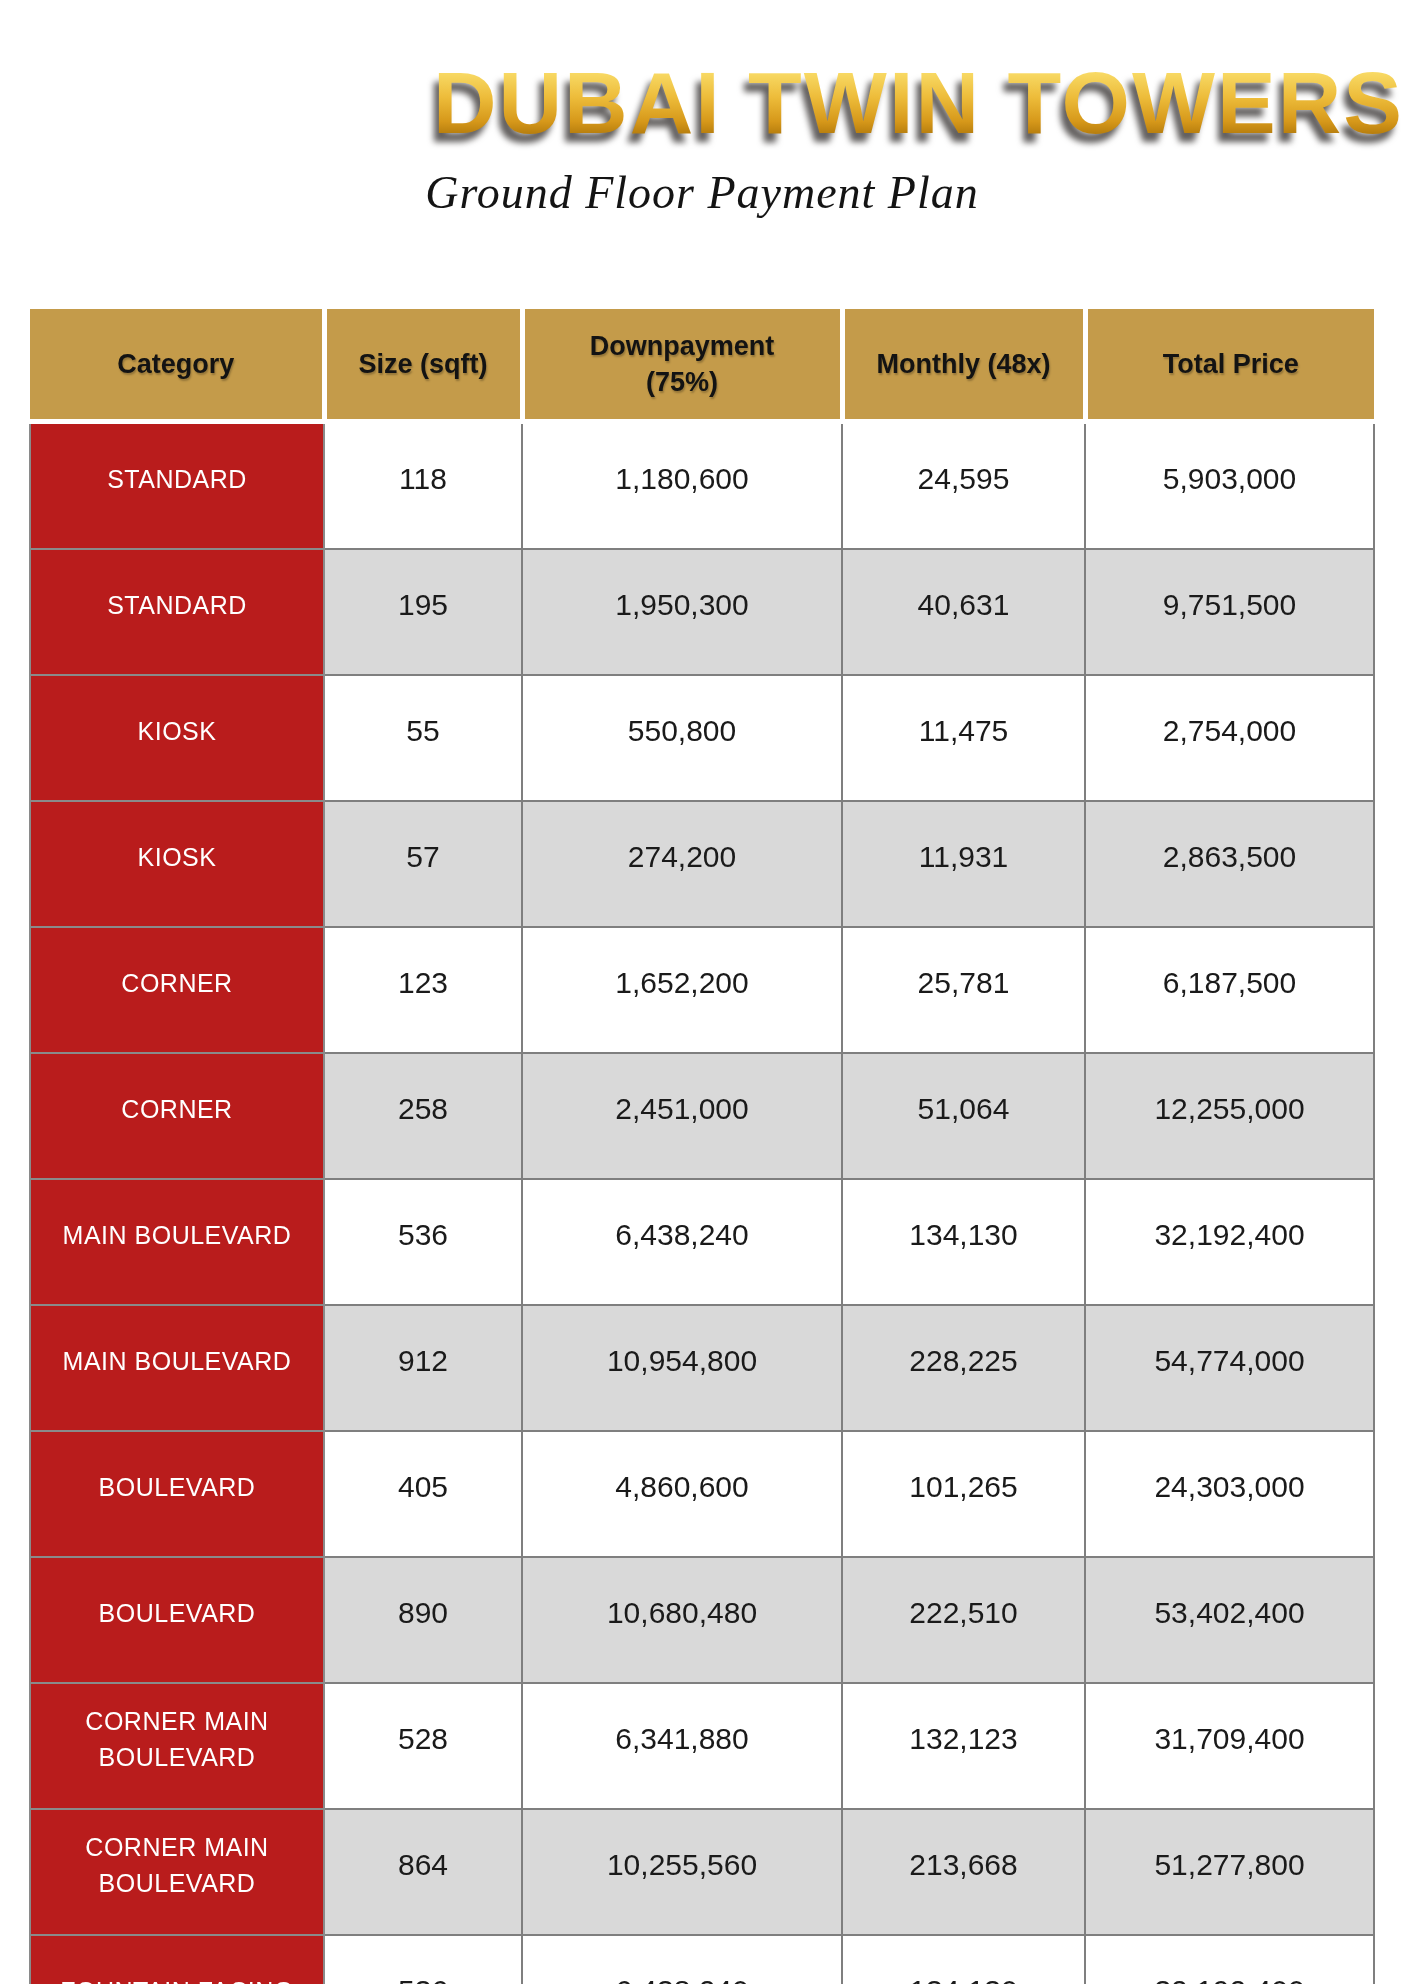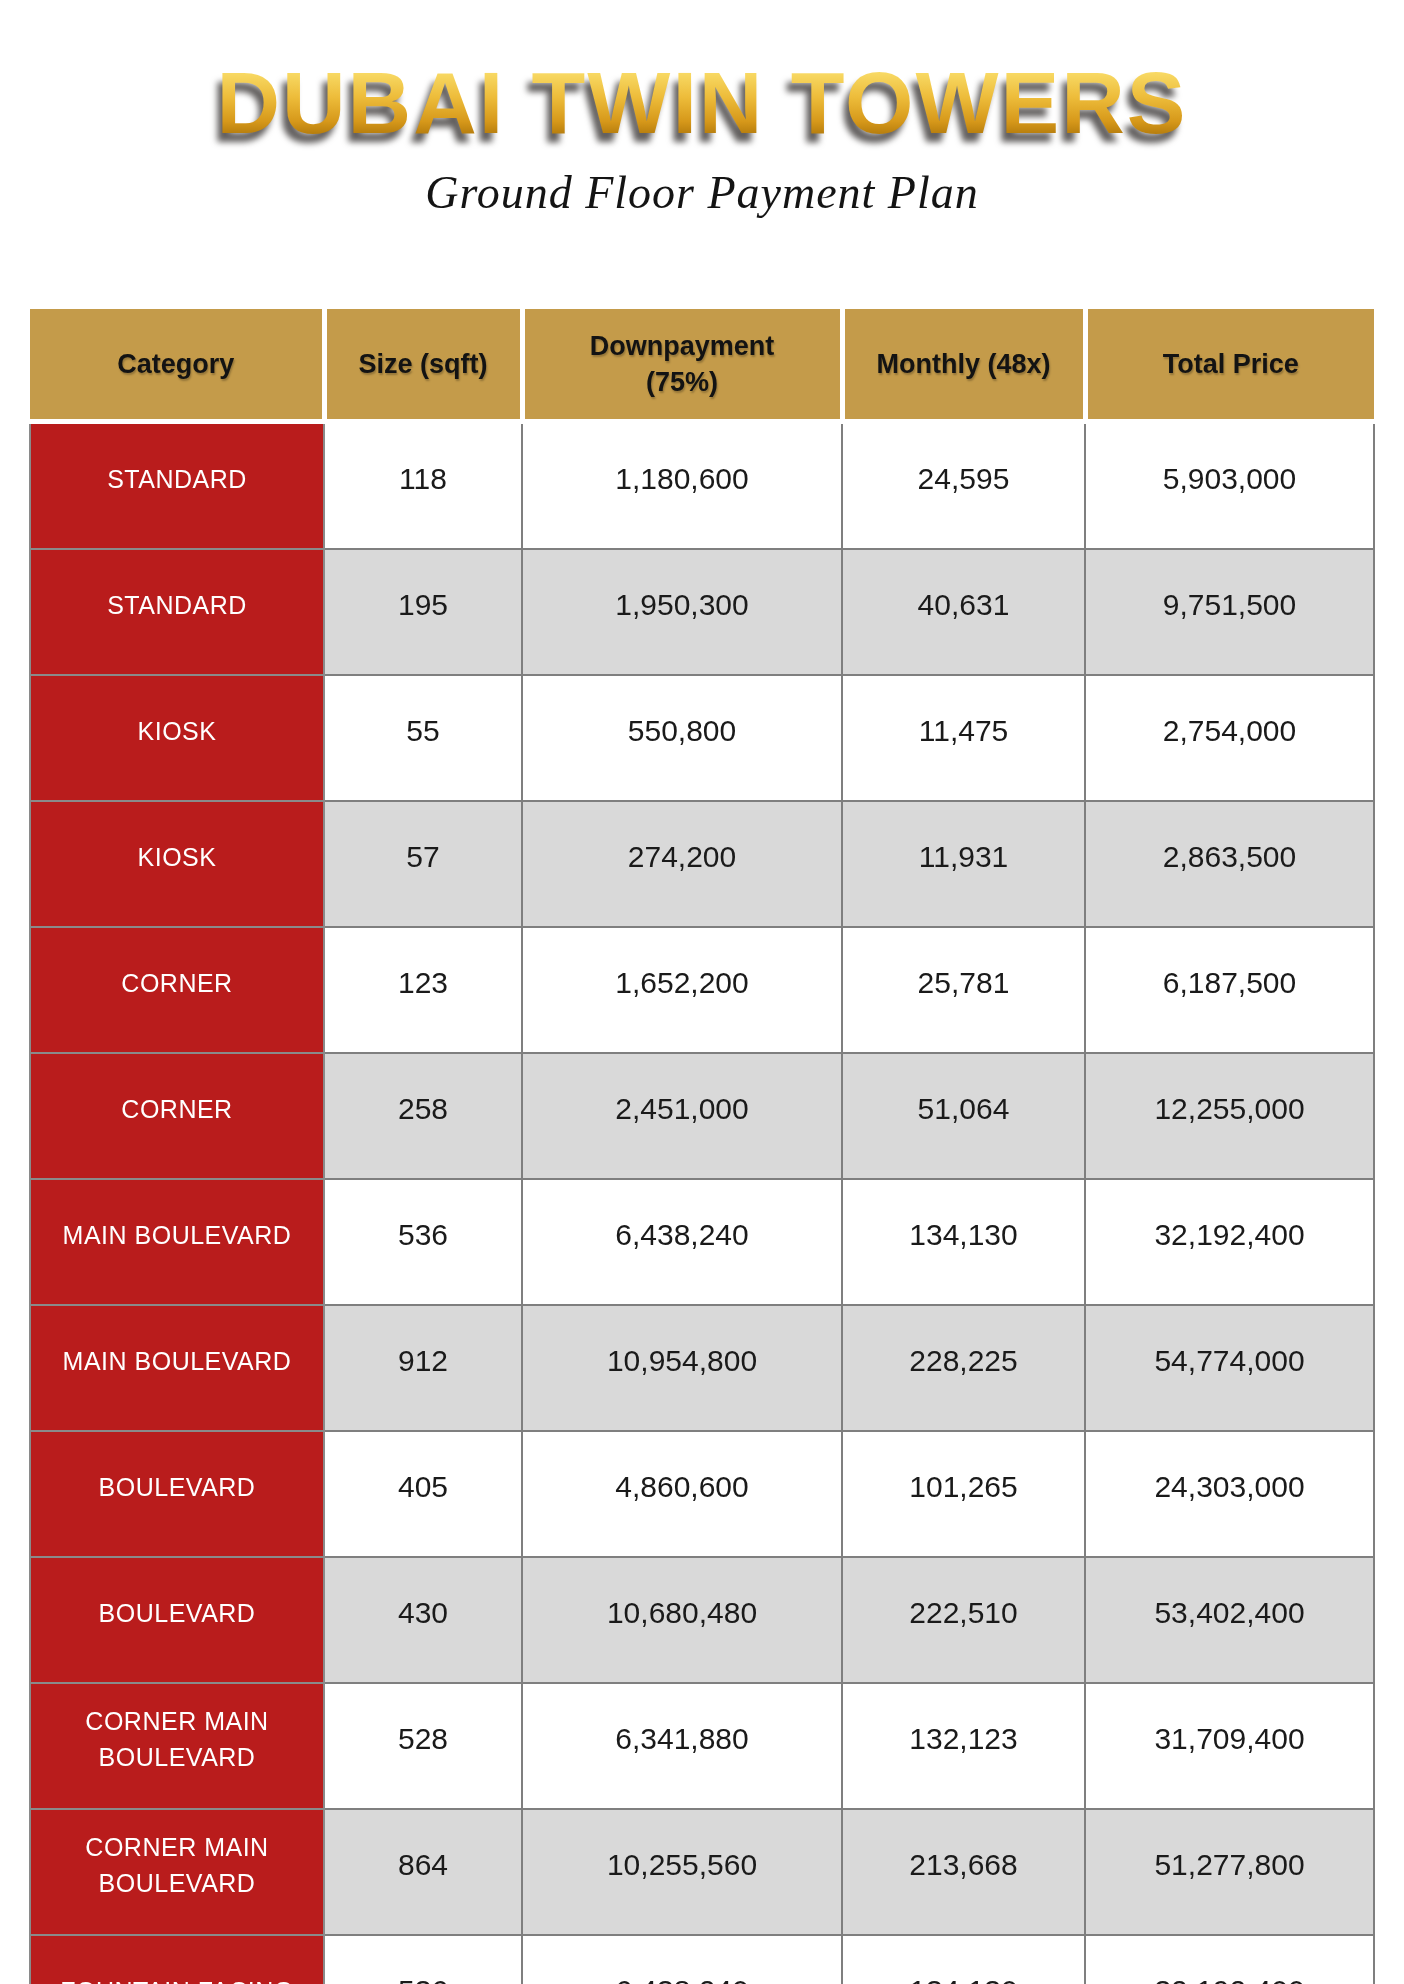--- a/index.html
+++ b/index.html
@@ -15,21 +15,21 @@
     font-size:88px;
     line-height:105px;
     letter-spacing:2px;
     display:inline-block;
     background:linear-gradient(180deg,#fdf2a2 0%,#f8d964 22%,#edbc3a 45%,#d6981a 68%,#a26c05 88%,#7c5203 100%);
     -webkit-background-clip:text;
     background-clip:text;
     color:transparent;
     filter:drop-shadow(-5px 9px 3px rgba(45,42,40,0.75));
   }
-  .title-wrap{line-height:0;}
+  .title-wrap{line-height:0;text-align:right;}
   .subtitle{
     margin:10px 0 0 0;
     font-family:"Liberation Serif",serif;
     font-weight:500;
     font-size:46px;
     line-height:56px;
     color:#141414;
     letter-spacing:1px;
     font-style:italic;
   }
@@ -183,21 +183,21 @@
   <tr>
     <td class="cat">BOULEVARD</td>
     <td class="val">405</td>
     <td class="val">4,860,600</td>
     <td class="val">101,265</td>
     <td class="val">24,303,000</td>
   </tr>
 
   <tr>
     <td class="cat">BOULEVARD</td>
-    <td class="val">430</td>
+    <td class="val">890</td>
     <td class="val">10,680,480</td>
     <td class="val">222,510</td>
     <td class="val">53,402,400</td>
   </tr>
 
   <tr>
     <td class="cat">CORNER MAIN BOULEVARD</td>
     <td class="val">528</td>
     <td class="val">6,341,880</td>
     <td class="val">132,123</td>

